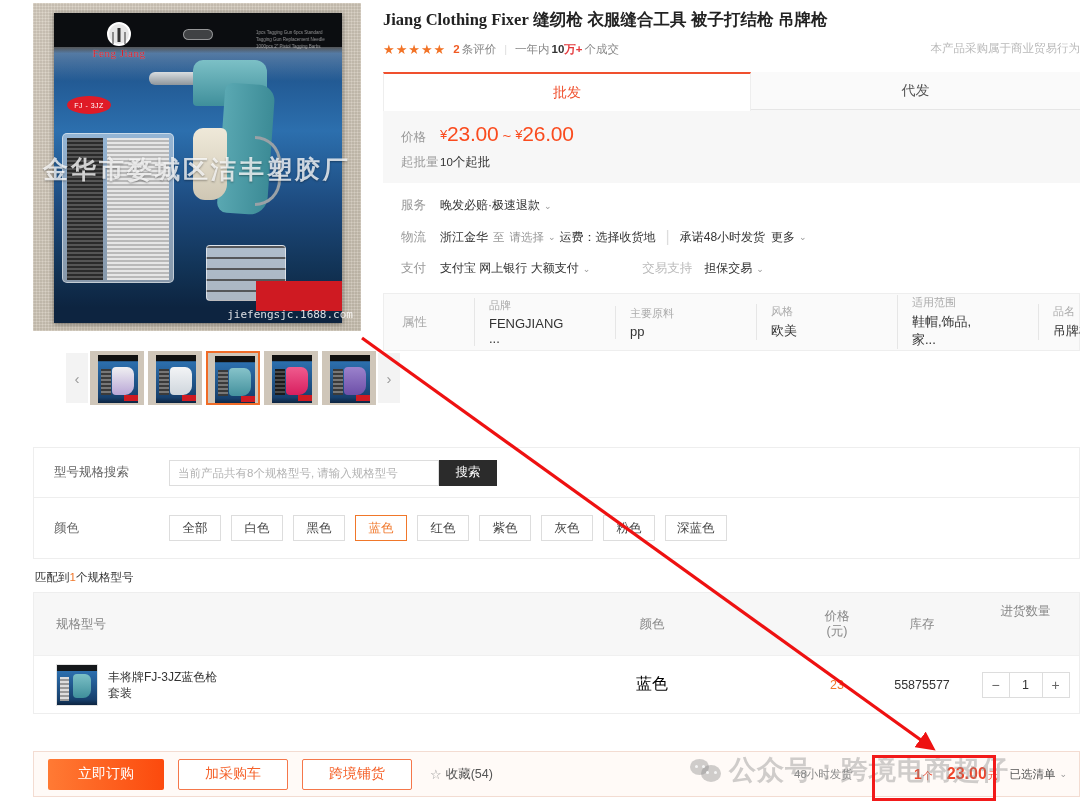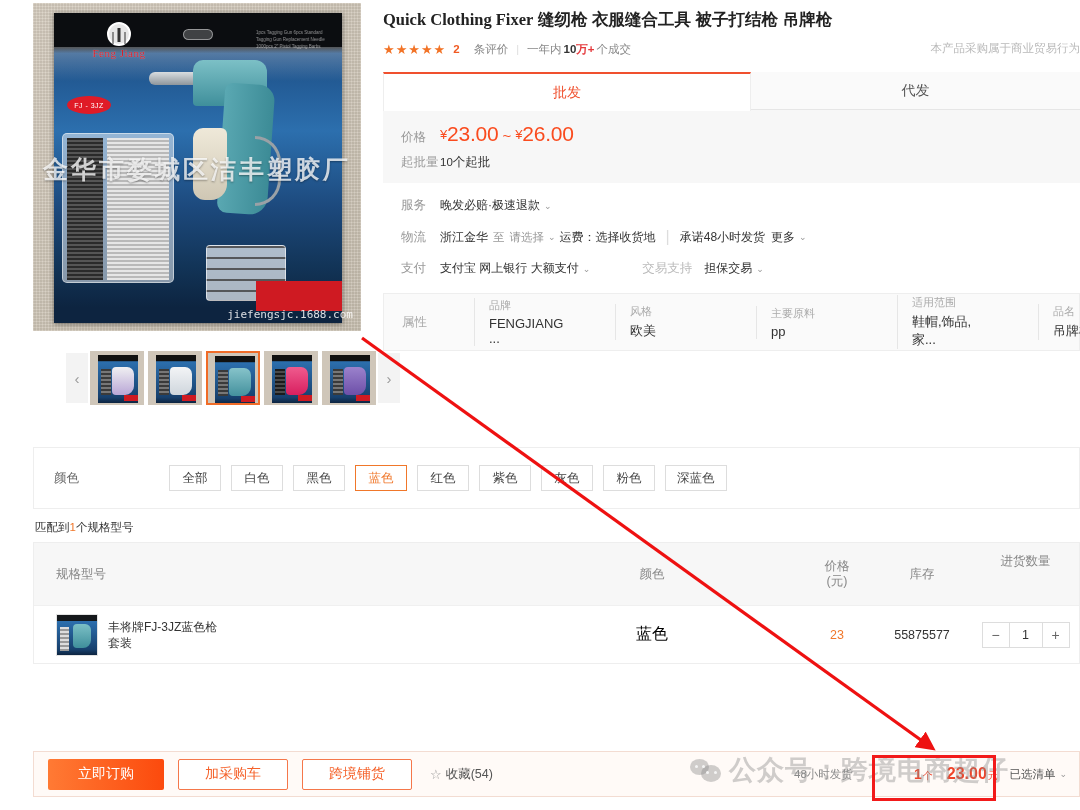--- a/index.html
+++ b/index.html
@@ -188,21 +188,21 @@
   .title {
     font-size: 16.5px; font-weight: bold; color: #222;
     line-height: 22px; margin: 8px 0 0 0;
   }
   .title .en { font-family: "Liberation Serif", serif; }
   .meta-row {
     display: flex; align-items: center; margin-top: 9px; height: 18px;
   }
   .stars { color: #f27326; font-size: 13px; letter-spacing: 1px; }
   .rv-count { color: #f05a22; font-weight: bold; font-size: 11.5px; margin-left: 7px; }
-  .rv-label { color: #888; font-size: 11.5px; margin-left: 14px; }
+  .rv-label { color: #888; font-size: 11.5px; margin-left: 2px; }
   .vbar { color: #ddd; margin: 0 8px; font-size: 11px; }
   .deal-pre { color: #888; font-size: 11.5px; }
   .deal-num { color: #333; font-weight: bold; font-size: 11.5px; margin: 0 2px; }
   .deal-num .r { color: #e4393c; }
   .deal-suf { color: #888; font-size: 11.5px; }
   .notice {
     position: absolute; right: 0; top: 41px;
     color: #b9b9b9; font-size: 11.5px;
   }
 
@@ -481,21 +481,21 @@
         </div>
       </div>
 
       <div class="thumb-arrow">›</div>
     </div>
   </div>
 
   <div id="info">
 
     <div class="title">
-      <span class="en">Quick Clothing Fixer</span>
+      <span class="en">Jiang Clothing Fixer</span>
       <span>缝纫枪 衣服缝合工具 被子打结枪 吊牌枪</span>
     </div>
 
     <div class="meta-row">
       <span class="stars">★★★★★</span>
       <span class="rv-count">2</span>
       <span class="rv-label">条评价</span>
       <span class="vbar">|</span>
       <span class="deal-pre">一年内</span>
       <span class="deal-num">
@@ -556,40 +556,45 @@
       </div>
     </div>
 
     <div id="attrs">
       <div class="attr-lab">属性</div>
       <div class="attr-cell">
         <div class="attr-k">品牌</div>
         <div class="attr-v">FENGJIANG ...</div>
       </div>
       <div class="attr-cell">
+        <div class="attr-k">主要原料</div>
+        <div class="attr-v">pp</div>
+      </div>
+      <div class="attr-cell">
         <div class="attr-k">风格</div>
         <div class="attr-v">欧美</div>
-      </div>
-      <div class="attr-cell">
-        <div class="attr-k">主要原料</div>
-        <div class="attr-v">pp</div>
       </div>
       <div class="attr-cell">
         <div class="attr-k">适用范围</div>
         <div class="attr-v">鞋帽,饰品,家...</div>
       </div>
       <div class="attr-cell">
         <div class="attr-k">品名</div>
         <div class="attr-v">吊牌枪</div>
       </div>
     </div>
   </div>
 
   <div id="sku">
 
+    <div class="sku-search-row">
+      <div class="sku-label">型号规格搜索</div>
+      <input class="sku-input" placeholder="当前产品共有8个规格型号, 请输入规格型号" style="">
+      <div class="sku-btn">搜索</div>
+    </div>
 
     <div class="color-row">
       <div class="sku-label">颜色</div>
       <div class="chip">全部</div>
       <div class="chip">白色</div>
       <div class="chip">黑色</div>
       <div class="chip sel">蓝色</div>
       <div class="chip">红色</div>
       <div class="chip">紫色</div>
       <div class="chip">灰色</div>

